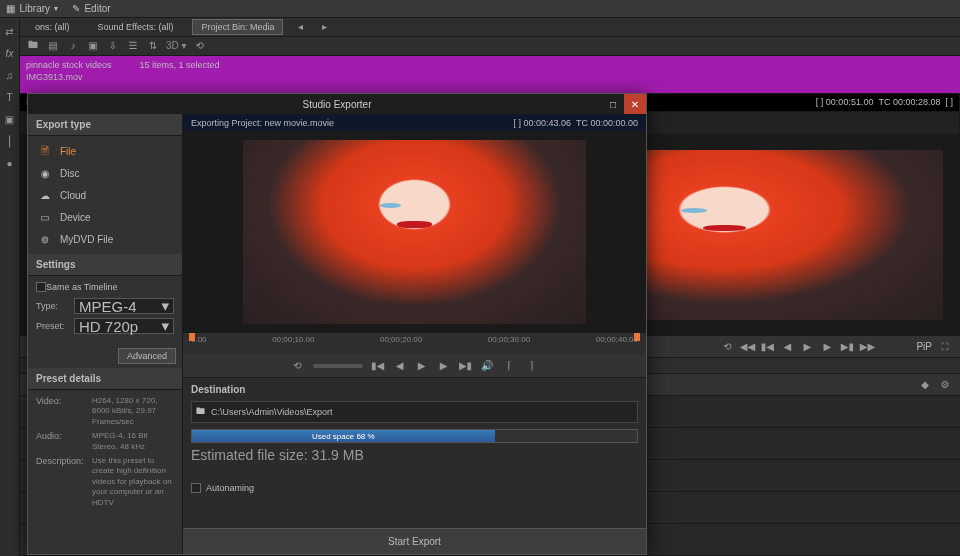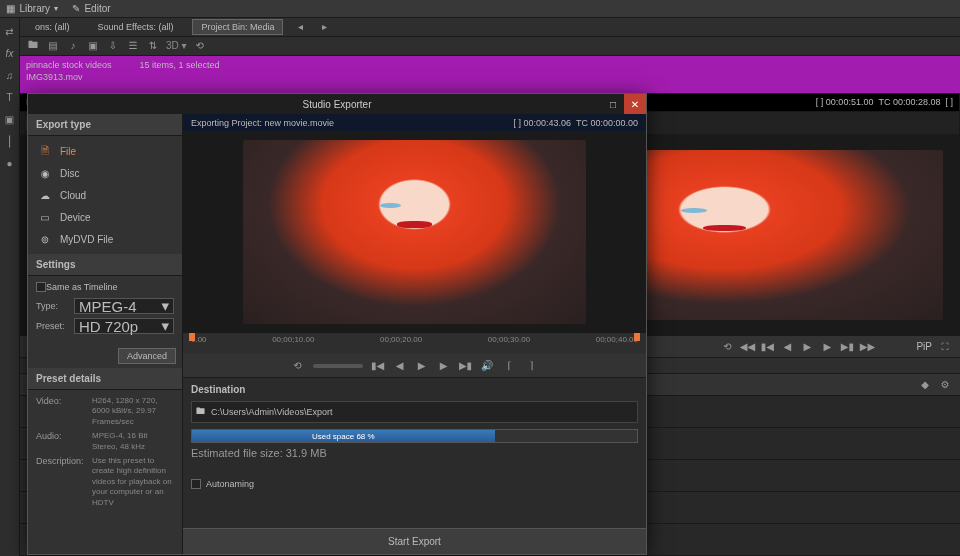--- a/index.html
+++ b/index.html
@@ -63,21 +63,21 @@
 .preview-area{height:200px;background:#1a1a1a;display:flex;align-items:center;justify-content:center;padding:8px 60px}
 .preview-timeline{height:22px;background:#2e2e2e;border-top:1px solid #1a1a1a;position:relative;font-size:8px;color:#888}
 .preview-timeline .marks{display:flex;justify-content:space-between;padding:2px 8px}
 .orange-marker{position:absolute;top:0;width:6px;height:8px;background:#e87838}
 .preview-controls{height:24px;background:#333;display:flex;align-items:center;justify-content:center;gap:8px;border-bottom:1px solid #1a1a1a}
 .dest-panel{flex:1;padding:6px 8px;background:#2b2b2b}
 .dest-head{font-size:10px;font-weight:bold;margin-bottom:6px}
 .path-row{display:flex;align-items:center;gap:6px;background:#222;border:1px solid #444;padding:2px 4px;font-size:9px;margin-bottom:6px}
 .progress-bar{height:14px;background:#333;border:1px solid #555;position:relative;margin-bottom:4px}
 .progress-fill{height:100%;background:linear-gradient(#3a7ab8,#2a5a98);width:68%;display:flex;align-items:center;justify-content:center;font-size:8px;color:#fff}
-.est-size{font-size:11px;color:#999;margin-bottom:17px}
+.est-size{font-size:14px;color:#999;margin-bottom:17px}
 .autoname-row{display:flex;align-items:flex-start;gap:5px;font-size:9px;margin-top:20px}
 .start-btn{height:26px;background:#3e3e3e;border-top:1px solid #555;display:flex;align-items:center;justify-content:center;font-size:10px;cursor:pointer}
 </style>
 </head>
 <body>
 
 <div class="topbar">
   <div class="topbar-item">
     <span>▦</span>
     <span>Library</span>

